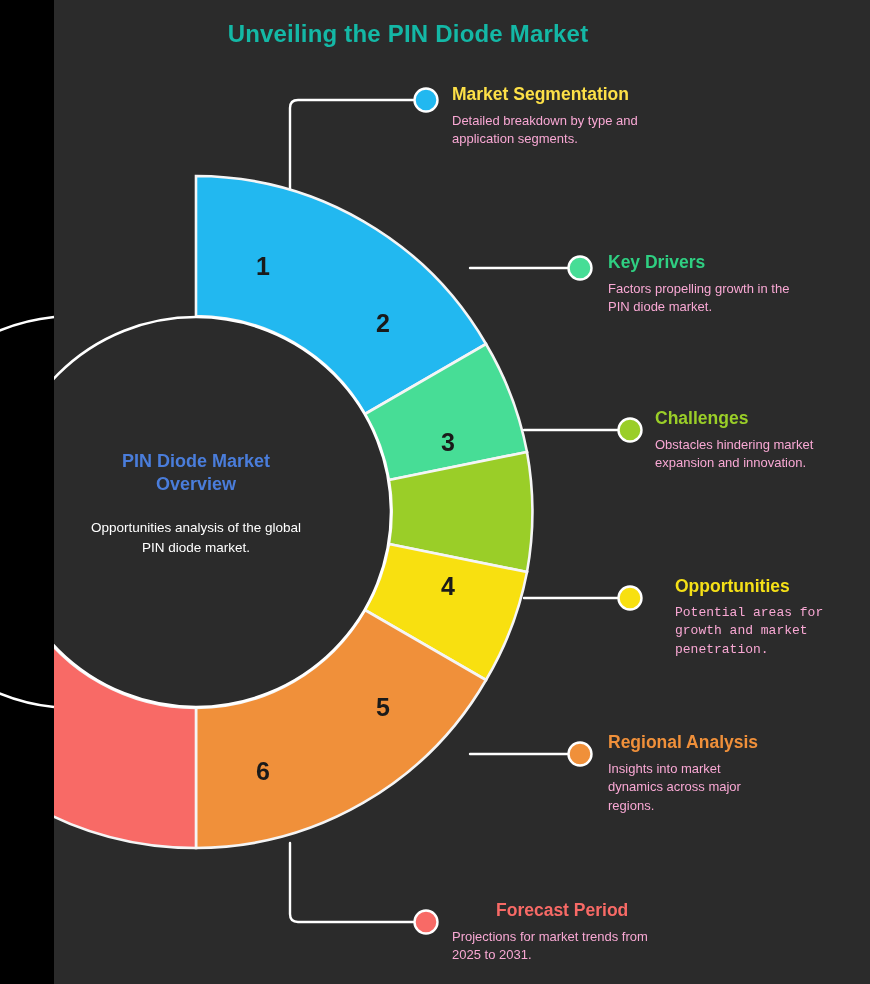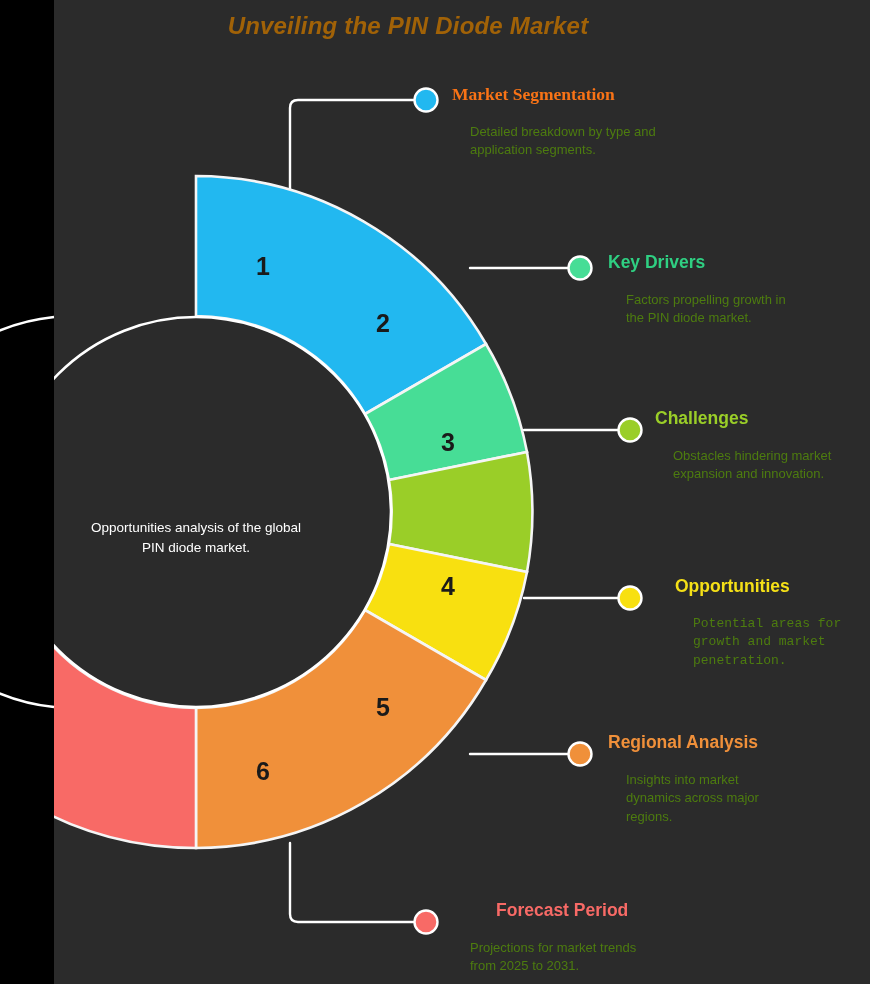--- a/index.html
+++ b/index.html
@@ -21,28 +21,27 @@
     position: absolute;
     left: 54px;
     top: 0;
     width: 816px;
     height: 984px;
     background: #2b2b2b;
   }
   #title {
     position: absolute;
     left: 0;
-    top: 12px;
+    top: 20px;
     width: 816px;
     text-align: center;
-    color: #a16207;
+    color: #14b8a6;
     font-size: 24px;
     font-weight: bold;
     letter-spacing: 0.2px;
-    font-style: italic;
   }
   svg.graphic {
     position: absolute;
     left: 0;
     top: 0;
     width: 870px;
     height: 984px;
     overflow: visible;
   }
   .center-title {
@@ -70,23 +69,23 @@
     position: absolute;
   }
   .label-title {
     font-size: 17.5px;
     font-weight: bold;
     margin: 0 0 7px 0;
     white-space: nowrap;
   }
   .label-desc {
     font-size: 13px;
-    color: #4d7c0f;
+    color: #f9a8d4;
     line-height: 1.42;
-    margin: 18px;
+    margin: 0;
   }
   .seg-num {
     font-size: 25px;
     font-weight: bold;
     fill: #1a1a1a;
   }
 </style>
 </head>
 <body>
 
@@ -126,24 +125,28 @@
     <text class="seg-num" x="263" y="773" text-anchor="middle" dominant-baseline="middle">6</text>
 
     <circle cx="426" cy="100" r="11.5" fill="#22b8f0" stroke="#ffffff" stroke-width="2.4"></circle>
     <circle cx="580" cy="268" r="11.5" fill="#47dd96" stroke="#ffffff" stroke-width="2.4"></circle>
     <circle cx="630" cy="430" r="11.5" fill="#9ace28" stroke="#ffffff" stroke-width="2.4"></circle>
     <circle cx="630" cy="598" r="11.5" fill="#f8e010" stroke="#ffffff" stroke-width="2.4"></circle>
     <circle cx="580" cy="754" r="11.5" fill="#f0903a" stroke="#ffffff" stroke-width="2.4"></circle>
     <circle cx="426" cy="922" r="11.5" fill="#f86a66" stroke="#ffffff" stroke-width="2.4"></circle>
   </svg>
 
+  <div class="center-title">
+    <span>PIN Diode Market</span><br>
+    <span>Overview</span>
+  </div>
   <div class="center-desc">Opportunities analysis of the global PIN diode market.</div>
 
   <div class="label" style="left:452px; top:84px; width:230px;">
-    <p class="label-title" style="color:#f97316;font-family:Liberation Serif, serif;">Market Segmentation</p>
+    <p class="label-title" style="color:#fde047;">Market Segmentation</p>
     <p class="label-desc" style="max-width:195px;">Detailed breakdown by type and application segments.</p>
   </div>
 
   <div class="label" style="left:655px; top:408px; width:200px;">
     <p class="label-title" style="color:#9ace28;">Challenges</p>
     <p class="label-desc" style="max-width:190px;">Obstacles hindering market expansion and innovation.</p>
   </div>
 
   <div class="label" style="left:608px; top:252px; width:210px;">
     <p class="label-title" style="color:#2fcf82;">Key Drivers</p>

